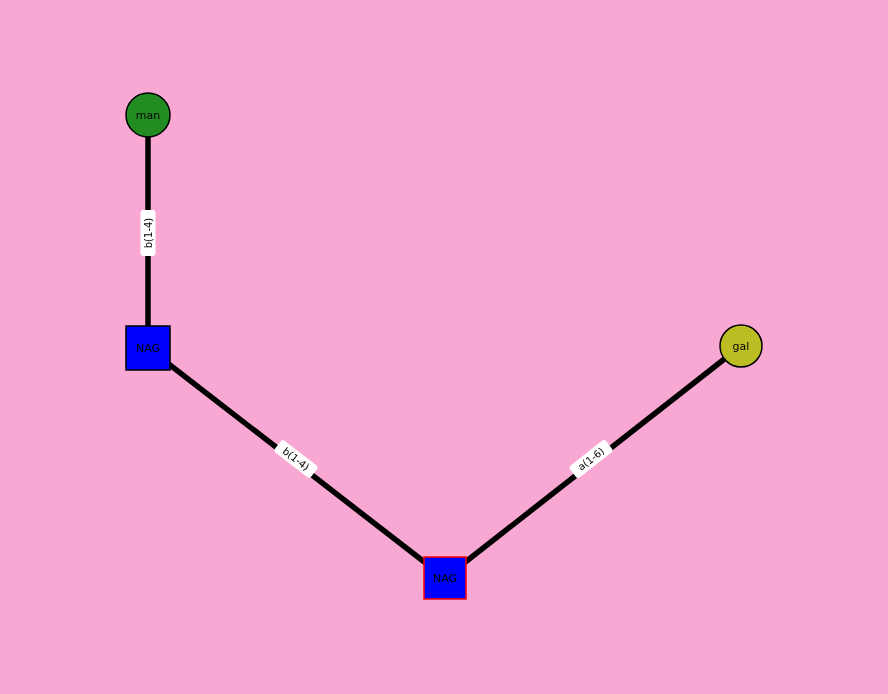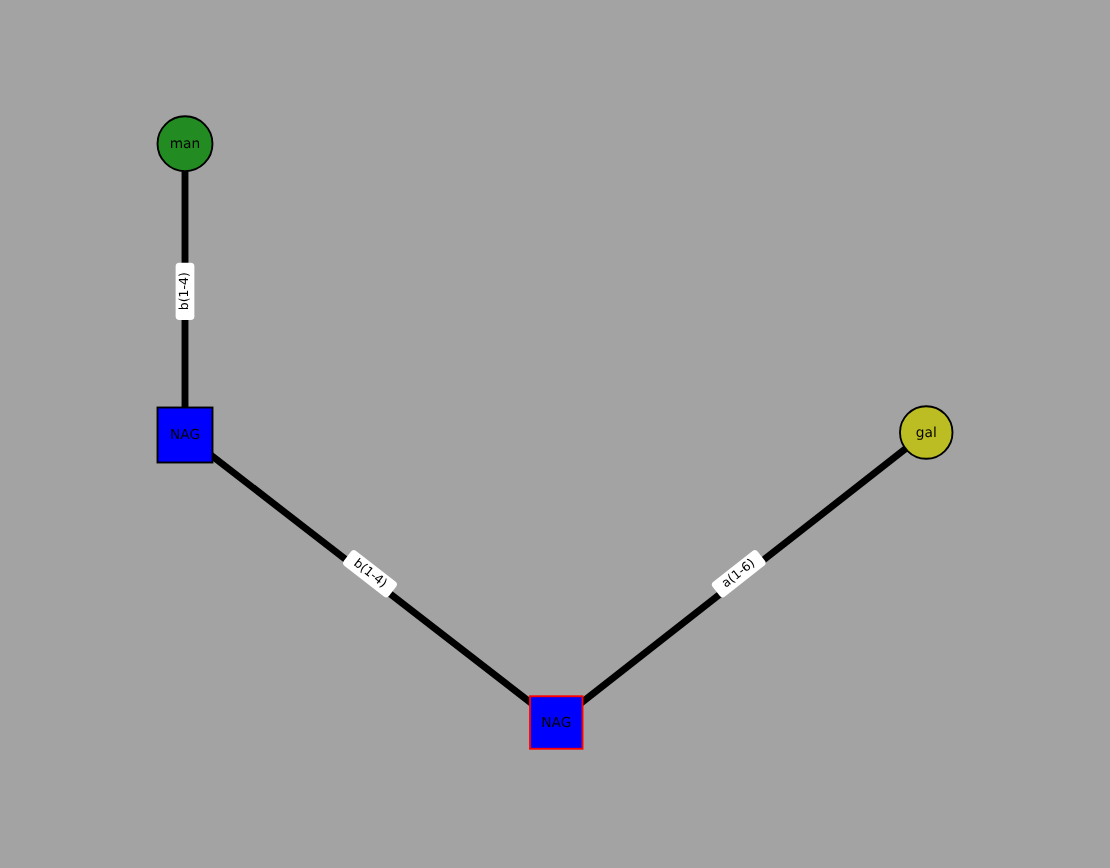--- a/index.html
+++ b/index.html
@@ -4,21 +4,21 @@
 <style>
   html, body {
     margin: 0;
     padding: 0;
     background: #ffffff;
   }
   .figure {
     position: relative;
     width: 888px;
     height: 694px;
-    background: #a3a3a3;
+    background: #f9a8d4;
     overflow: hidden;
     font-family: "DejaVu Sans", sans-serif;
   }
   svg text {
     font-family: "DejaVu Sans", sans-serif;
     fill: #000000;
   }
 </style>
 </head>
 <body>

